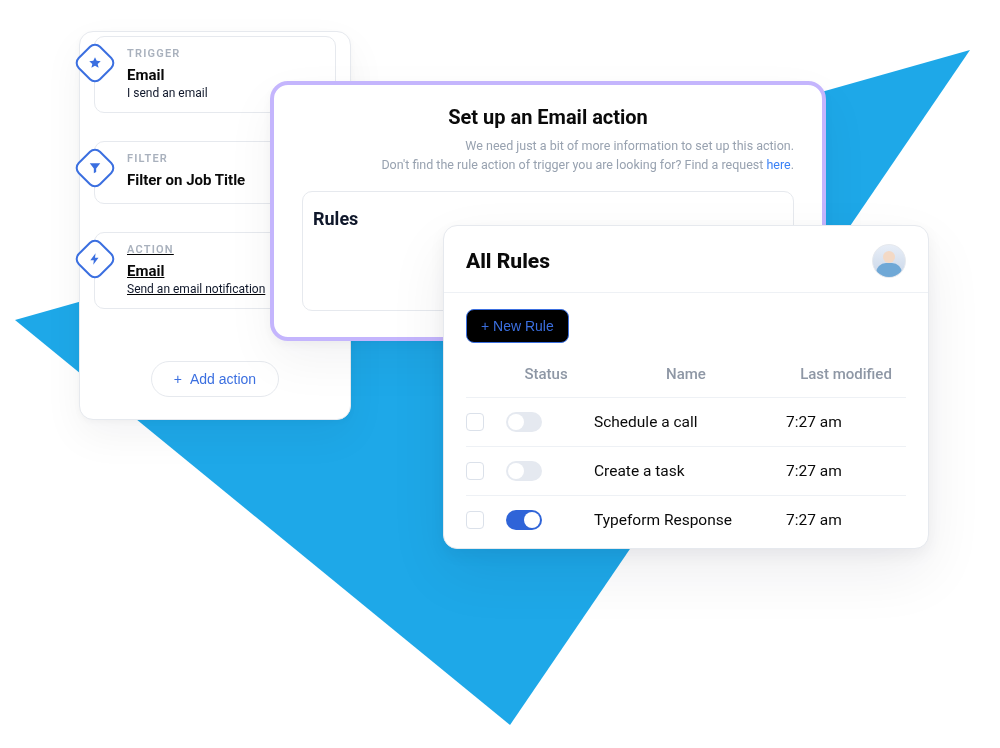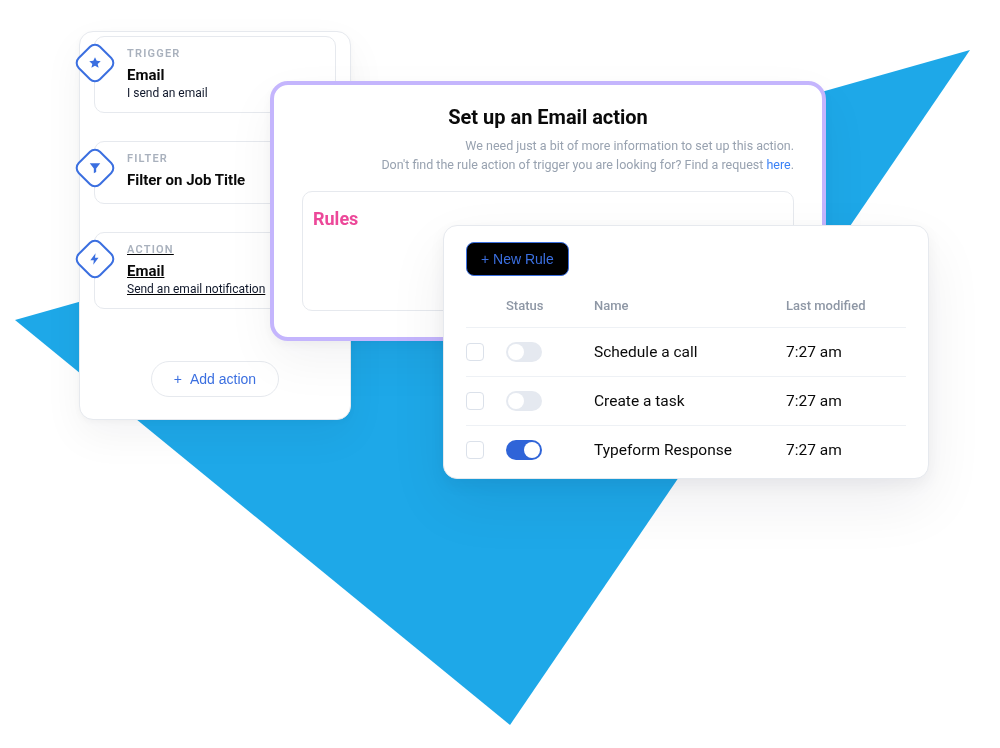--- a/index.html
+++ b/index.html
@@ -148,21 +148,21 @@
     align-items: center;
     justify-content: center;
     font-weight: 700;
     font-size: 18px;
     font-family: Georgia, 'Times New Roman', serif;
     flex-shrink: 0;
   }
   .setup-rules-label {
     font-size: 18px;
     font-weight: 700;
-    color: #ec4899;
+    color: #0f172a;
     padding: 16px 10px;
   }
 
   
   .rules-card {
     position: absolute;
     left: 443px;
     top: 225px;
     width: 486px;
     background: #fff;
@@ -227,23 +227,24 @@
   .row {
     display: grid;
     grid-template-columns: 32px 80px 1fr 120px;
     align-items: center;
     padding: 14px 0;
     border-bottom: 1px solid #eef1f5;
     gap: 8px;
   }
   .row:last-child { border-bottom: none; }
   .th {
-    font-size: 13px;
+    font-size: 15px;
     color: #8e97a5;
     font-weight: 500;
+    text-align: center;
   }
   .td {
     font-size: 15.5px;
     color: #0a0a0a;
   }
   .checkbox {
     width: 18px;
     height: 18px;
     border: 1.5px solid #dbe1ea;
     border-radius: 4px;
@@ -332,20 +333,24 @@
     <div class="setup-sub">
       <span>We need just a bit of more information to set up this action.</span><br>
       <span>Don't find the rule action of trigger you are looking for? Find a request </span><a href="#">here</a>.
     </div>
     <div class="setup-body">
       <div class="setup-rules-label">Rules</div>
     </div>
   </div>
 
   <div class="rules-card">
+    <div class="rules-header">
+      <div class="rules-title">All Rules</div>
+      <div class="avatar"></div>
+    </div>
     <div class="rules-toolbar">
       <button class="new-rule-btn">+ New Rule</button>
     </div>
     <div class="rules-table">
       <div class="row">
         <div></div>
         <div class="th">Status</div>
         <div class="th">Name</div>
         <div class="th">Last modified</div>
       </div>

